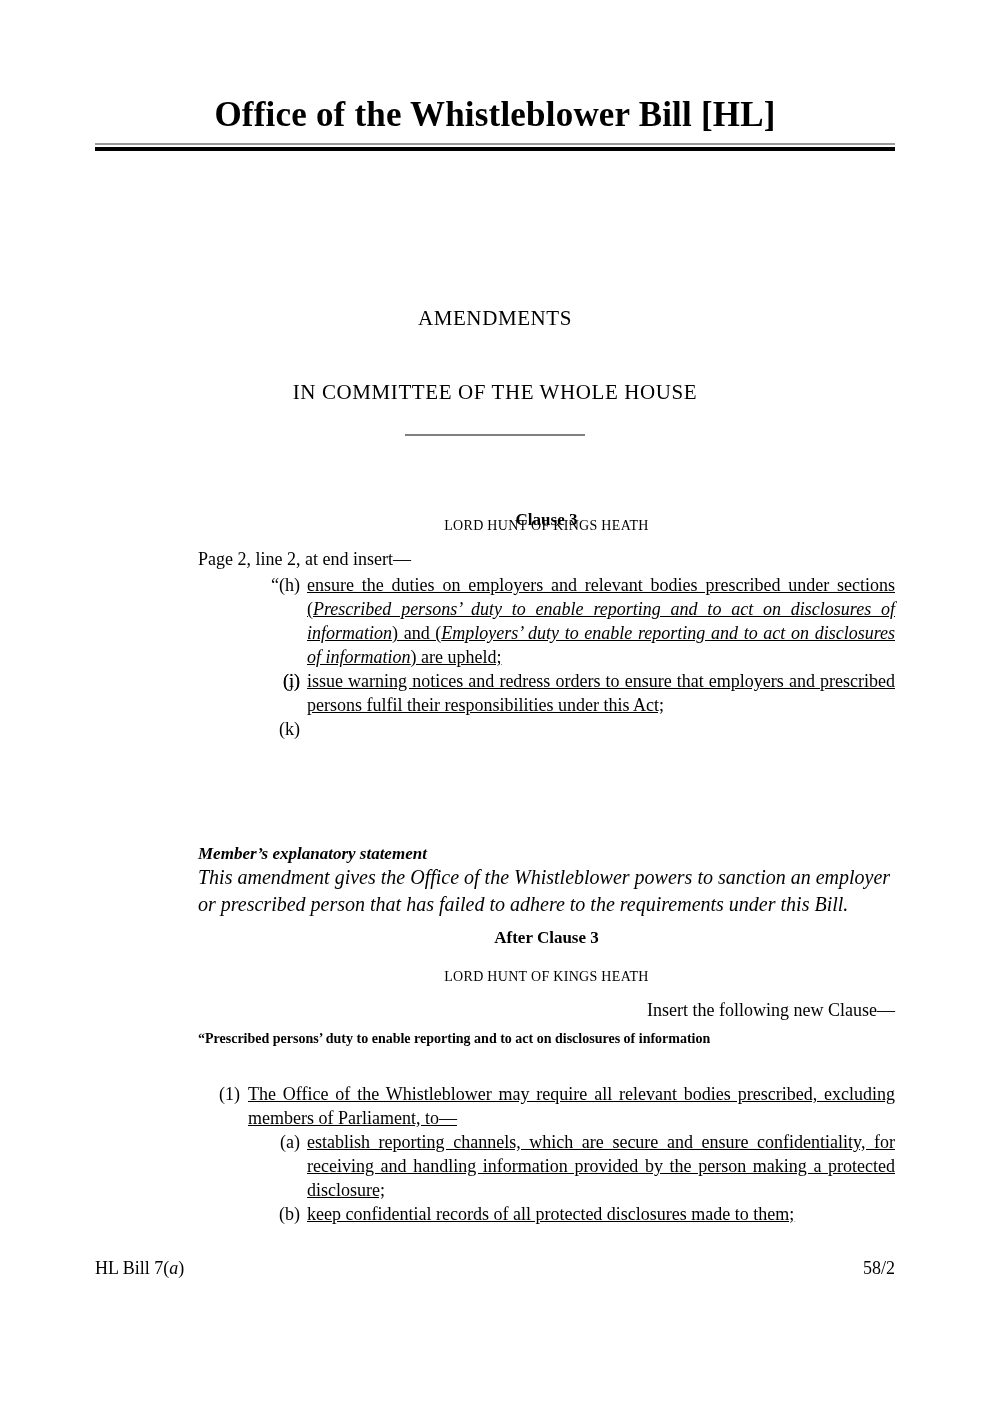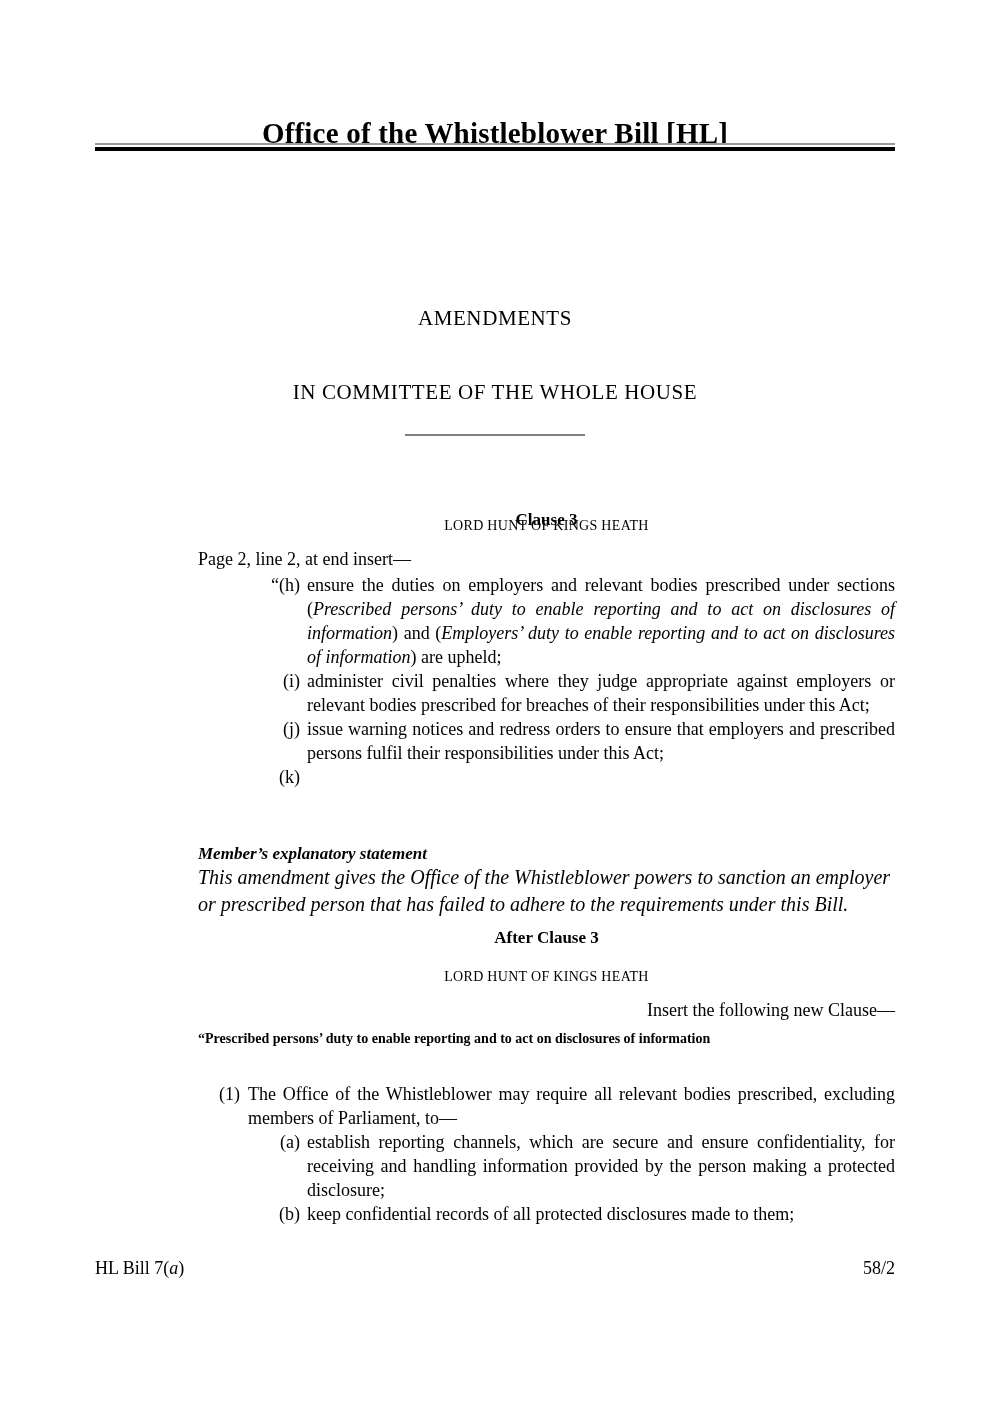--- a/index.html
+++ b/index.html
@@ -21,24 +21,24 @@
     left: 0; top: 0;
     width: 991px;
     height: 1401px;
     box-sizing: border-box;
   }
 
   
   .doc-title {
     position: absolute;
     left: 95px;
-    top: 117px;
-    width: 800px;
-    text-align: center;
-    font-size: 29px;
+    top: 95px;
+    width: 800px;
+    text-align: center;
+    font-size: 35px;
     font-weight: bold;
     letter-spacing: 0.2px;
   }
   .header-rules {
     position: absolute;
     left: 95px;
     top: 143px;
     width: 800px;
   }
   .rule-thin {
@@ -107,20 +107,21 @@
     line-height: 1.33;
     text-align: justify;
   }
   .item .marker {
     position: absolute;
     text-align: right;
     font-size: 18px;
   }
   .item .body {
     display: block;
+    text-decoration: underline;
   }
 
   
   .lvl-2 { padding-left: 109px; }
   .lvl-2 > .marker { left: 0; width: 102px; }
 
   
   .lvl-1 { padding-left: 50px; }
   .lvl-1 > .marker { left: 0; width: 42px; }
 
@@ -190,21 +191,20 @@
     <div class="lead-line">Page 2, line 2, at end insert—</div>
   </div>
 
   <div class="flow" style="top:574px;">
     <div class="item lvl-2">
       <span class="marker">“(h)</span>
       <span class="body"><span>ensure the duties on employers and relevant bodies prescribed under sections (</span><i>Prescribed persons’ duty to enable reporting and to act on disclosures of information</i><span>) and (</span><i>Employers’ duty to enable reporting and to act on disclosures of information</i><span>) are upheld;</span></span>
     </div>
     <div class="item lvl-2">
       <span class="marker">(i)</span>
-      <span class="body"><span>administer civil penalties where they judge appropriate against employers or relevant bodies prescribed for breaches of their responsibilities under this Act;</span></span>
     </div>
     <div class="item lvl-2">
       <span class="marker">(j)</span>
       <span class="body"><span>issue warning notices and redress orders to ensure that employers and prescribed persons fulfil their responsibilities under this Act;</span></span>
     </div>
     <div class="item lvl-2">
       <span class="marker">(k)</span>
     </div>
   </div>
 

